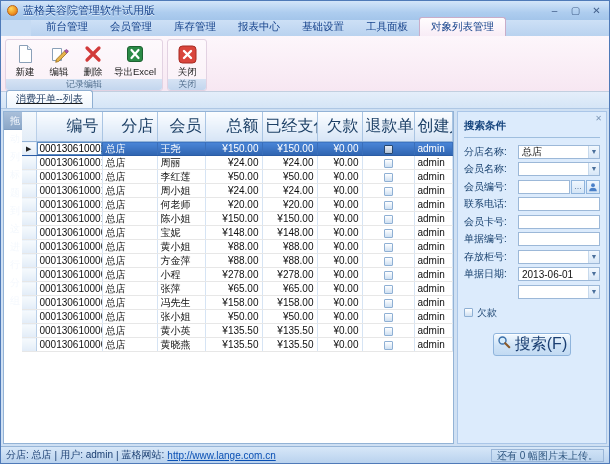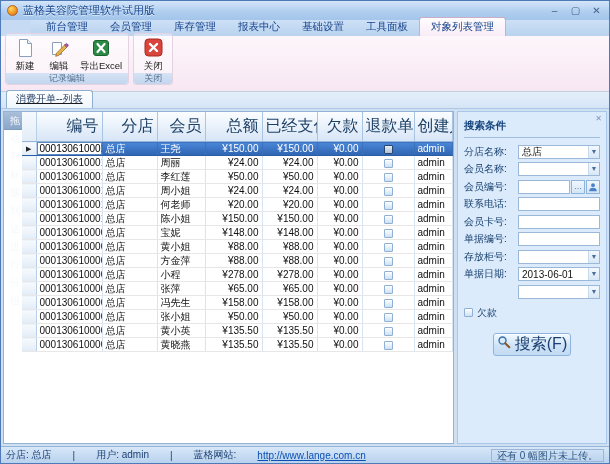--- a/index.html
+++ b/index.html
@@ -13,21 +13,21 @@
   .apptitle { color:#15428b; font-size:11px; text-shadow:0 1px 0 #e8f2fc; }
   .wctrls { margin-left:auto; display:flex; gap:8px; color:#44618c; font-size:10px; }
   .wctrl { width:13px; text-align:center; cursor:default; line-height:13px; }
 
   
   .menubar { height:16px; flex:0 0 16px; background:linear-gradient(#cde0f6,#b9d2ef); display:flex; align-items:flex-end; padding:0 4px;margin-left:30px; }
   .mtab { padding:2px 11px 2px; color:#15428b; font-size:10.5px; cursor:default; }
   .mtab.active { background:linear-gradient(#fffdfe,#f8ecf6); border:1px solid #c9adc9; border-bottom:none; border-radius:3px 3px 0 0; }
 
   
-  .ribbon { height:56px; flex:0 0 56px; background:linear-gradient(#fdf6fb,#f7e7f2); border-bottom:1px solid #c2cfe0; display:flex; align-items:center; padding:2px 2px 12px 4px; gap:4px; }
+  .ribbon { height:56px; flex:0 0 56px; background:linear-gradient(#fdf6fb,#f7e7f2); border-bottom:1px solid #c2cfe0; display:flex; align-items:flex-end; padding:2px 2px 0 4px; gap:4px; }
   .rgroup { display:flex; flex-direction:column; border:1px solid #e2d2e2; border-radius:3px; background:rgba(255,255,255,.4); }
   .rbtns { display:flex; align-items:flex-start; padding:1px 2px 0; flex:1; }
   .rbtn { display:flex; flex-direction:column; align-items:center; padding:2px 4px 0; min-width:34px; border-radius:2px; cursor:default; }
   .ricon { width:22px; height:22px; display:flex; align-items:center; justify-content:center; }
   .rlabel { font-size:9.5px; color:#222; margin-top:1px; white-space:nowrap; }
   .rcap { height:11px; line-height:11px; text-align:center; font-size:9px; color:#53708f; background:linear-gradient(#d6e3f4,#c3d6ee); border-radius:0 0 3px 3px; }
 
   
   .tabbar { height:17px; flex:0 0 17px; background:linear-gradient(#e4eefa,#d5e5f6); display:flex; align-items:flex-end; padding:0 0 0 5px; border-bottom:1px solid #aec7e4;text-decoration:underline; }
   .doctab { background:linear-gradient(#ffffff,#eef5fc); border:1px solid #8fafd2; border-bottom:none; border-radius:3px 3px 0 0; padding:1px 9px 2px; font-size:10px; color:#1e3a5f; }
@@ -59,21 +59,21 @@
   .tbox { flex:1; height:14px; background:#fff; border:1px solid #9cb8d8; display:flex; align-items:center; padding-left:3px; min-width:0; }
   .tbox .val { font-size:10px; color:#111; flex:1; white-space:nowrap; overflow:hidden; }
   .tbox .arrow { width:11px; flex:0 0 11px; font-size:7px; color:#4a6f9b; text-align:center; border-left:1px solid #c7d9ec; background:linear-gradient(#f2f8fe,#d8e7f7); height:100%; line-height:12px; cursor:default; }
   .mini { width:14px; flex:0 0 14px; height:14px; border:1px solid #8fb4dc; background:linear-gradient(#f0f7fe,#d4e5f6); font-size:8px; line-height:11px; text-align:center; color:#2d4f78; cursor:default; display:flex; align-items:center; justify-content:center; }
   .ckrow { display:flex; align-items:center; gap:4px; margin:4px 0 2px; color:#17406e; }
   .qbtns { display:grid; grid-template-columns:62px 62px; justify-content:space-between; row-gap:9px; margin-top:7px; }
   .qbtn { height:18px; border:1px solid #8fb4dc; border-radius:3px; background:linear-gradient(#f2f9ff,#cfe3f7 55%,#c2daf2); color:#1b3f72; font-size:10px; text-align:center; line-height:16px; cursor:default; box-shadow:0 1px 0 rgba(255,255,255,.7) inset; }
   .searchbtn { width:78px; height:23px; margin:11px auto 0; border:1px solid #8fb4dc; border-radius:3px; background:linear-gradient(#f2f9ff,#cfe3f7 55%,#c2daf2); display:flex; align-items:center; justify-content:center; gap:4px; color:#1b3f72; font-size:16px; cursor:default; box-shadow:0 1px 0 rgba(255,255,255,.7) inset; }
 
   
-  .statusbar { height:17px; flex:0 0 17px; background:linear-gradient(#d7e7f8,#b9d2ee); border-top:1px solid #98b6d8; display:flex; align-items:center; padding:0 5px; color:#1b3f72; font-size:10px; gap:21px; }
+  .statusbar { height:17px; flex:0 0 17px; background:linear-gradient(#d7e7f8,#b9d2ee); border-top:1px solid #98b6d8; display:flex; align-items:center; padding:0 5px; color:#1b3f72; font-size:10px; gap:3px; }
   .statusbar a { color:#0a50b4; text-decoration:underline; cursor:pointer; }
   .sright { margin-left:auto; border:1px solid #9ab6d8; background:linear-gradient(#cfe2f6,#bcd4ee); padding:0 5px; height:13px; line-height:12px; color:#2d557f; border-radius:0; }
 </style>
 </head>
 <body>
 
 <div class="window">
 
   <div class="titlebar">
     <span class="applogo"></span>
@@ -109,20 +109,28 @@
           </div>
           <div class="rbtn">
             <span class="ricon">
               <svg width="20" height="20" viewBox="0 0 20 20">
                 <path d="M3.5 4.5h9v12h-9z" fill="#fff" stroke="#8aa0b8"></path>
                 <path d="M7.5 15.2 15.6 7l2.2 2.2-8.1 8.2-3 .9z" fill="#e6b34a" stroke="#9a6f1f" stroke-width="0.8"></path>
                 <path d="M15.6 7l2.2 2.2 1-1c.5-.5.5-1.2 0-1.7l-.5-.5c-.5-.5-1.2-.5-1.7 0z" fill="#b05ab0" stroke="#7c3a7c" stroke-width="0.8"></path>
               </svg>
             </span>
             <span class="rlabel">编辑</span>
+          </div>
+          <div class="rbtn">
+            <span class="ricon">
+              <svg width="20" height="20" viewBox="0 0 20 20">
+                <path d="M4 4 L16 16 M16 4 L4 16" stroke="#d23a3a" stroke-width="3.2" stroke-linecap="round"></path>
+              </svg>
+            </span>
+            <span class="rlabel">删除</span>
           </div>
           <div class="rbtn">
             <span class="ricon">
               <svg width="18" height="18" viewBox="0 0 18 18">
                 <rect x="1.5" y="1.5" width="15" height="15" rx="2.5" fill="#2a8a46" stroke="#1d6231"></rect>
                 <path d="M5.5 5 L12.5 13 M12.5 5 L5.5 13" stroke="#fff" stroke-width="2.2" stroke-linecap="round"></path>
               </svg>
             </span>
             <span class="rlabel">导出Excel</span>
           </div>

